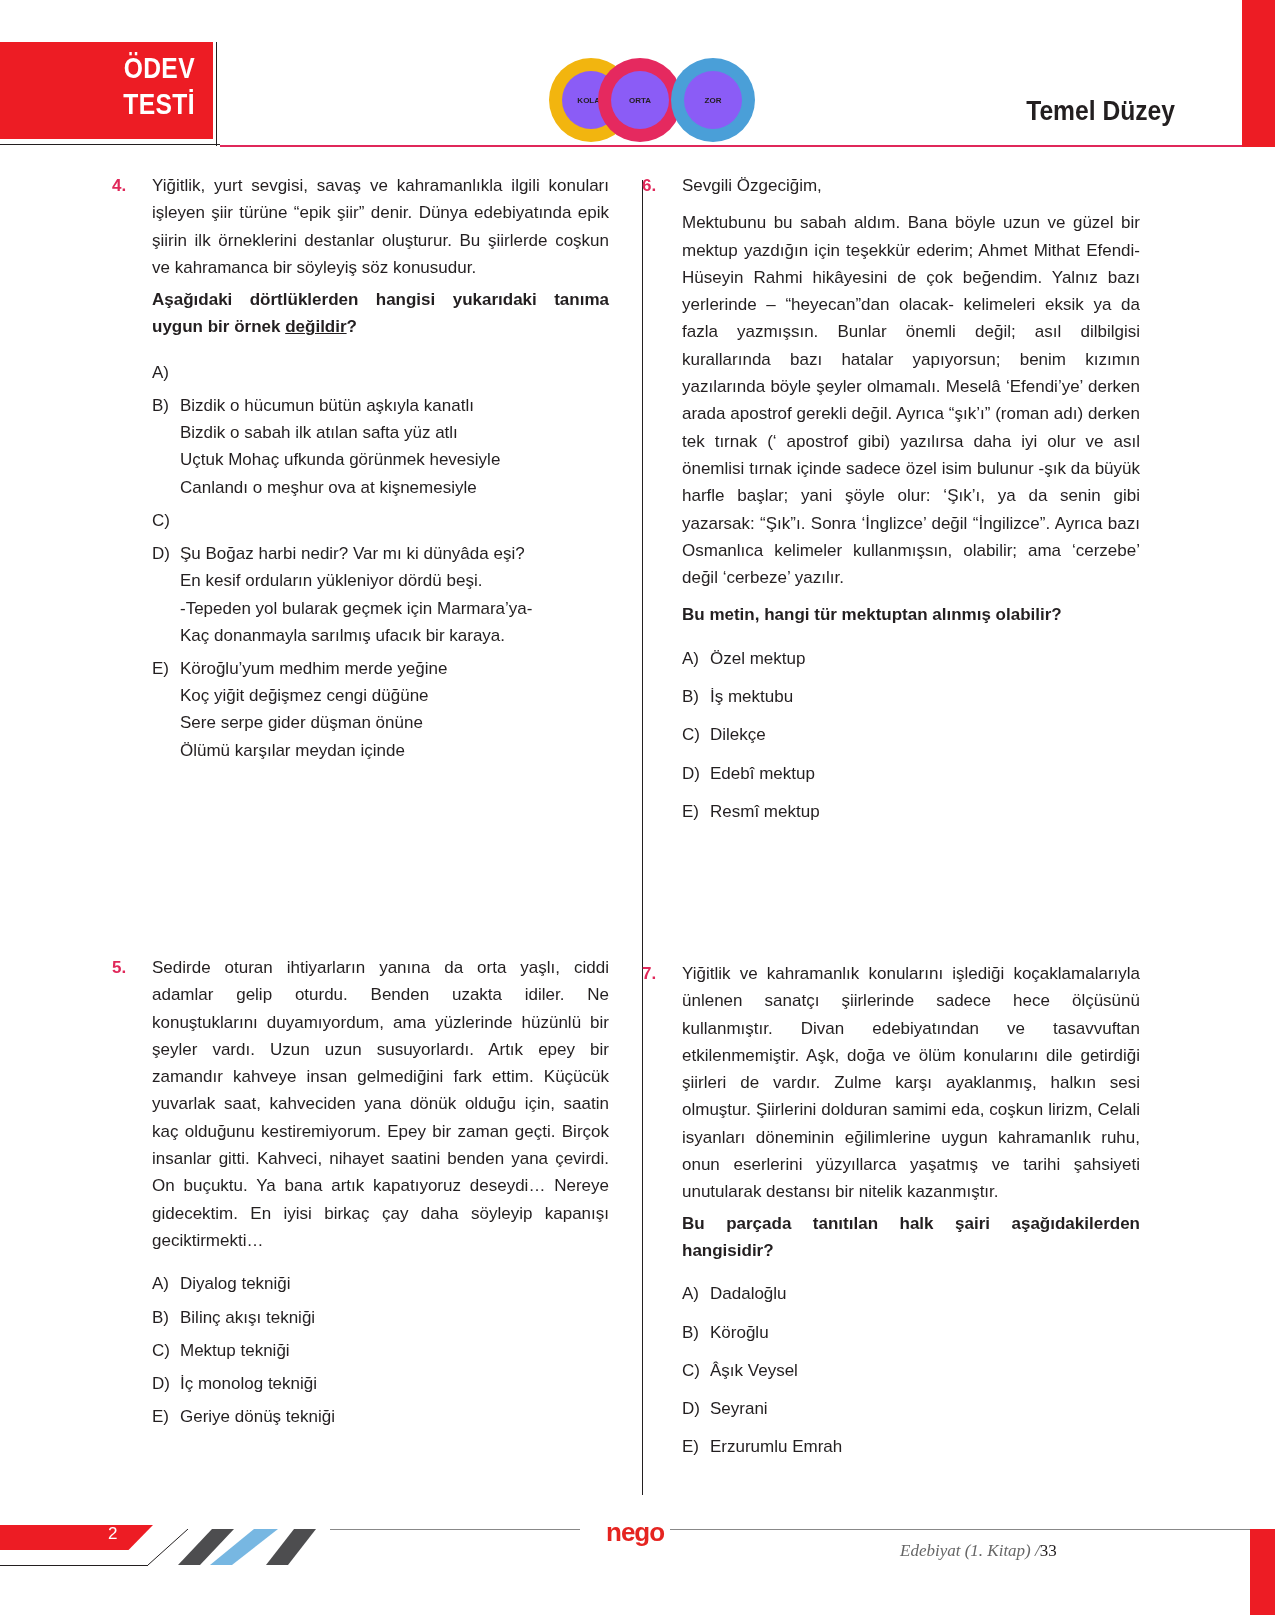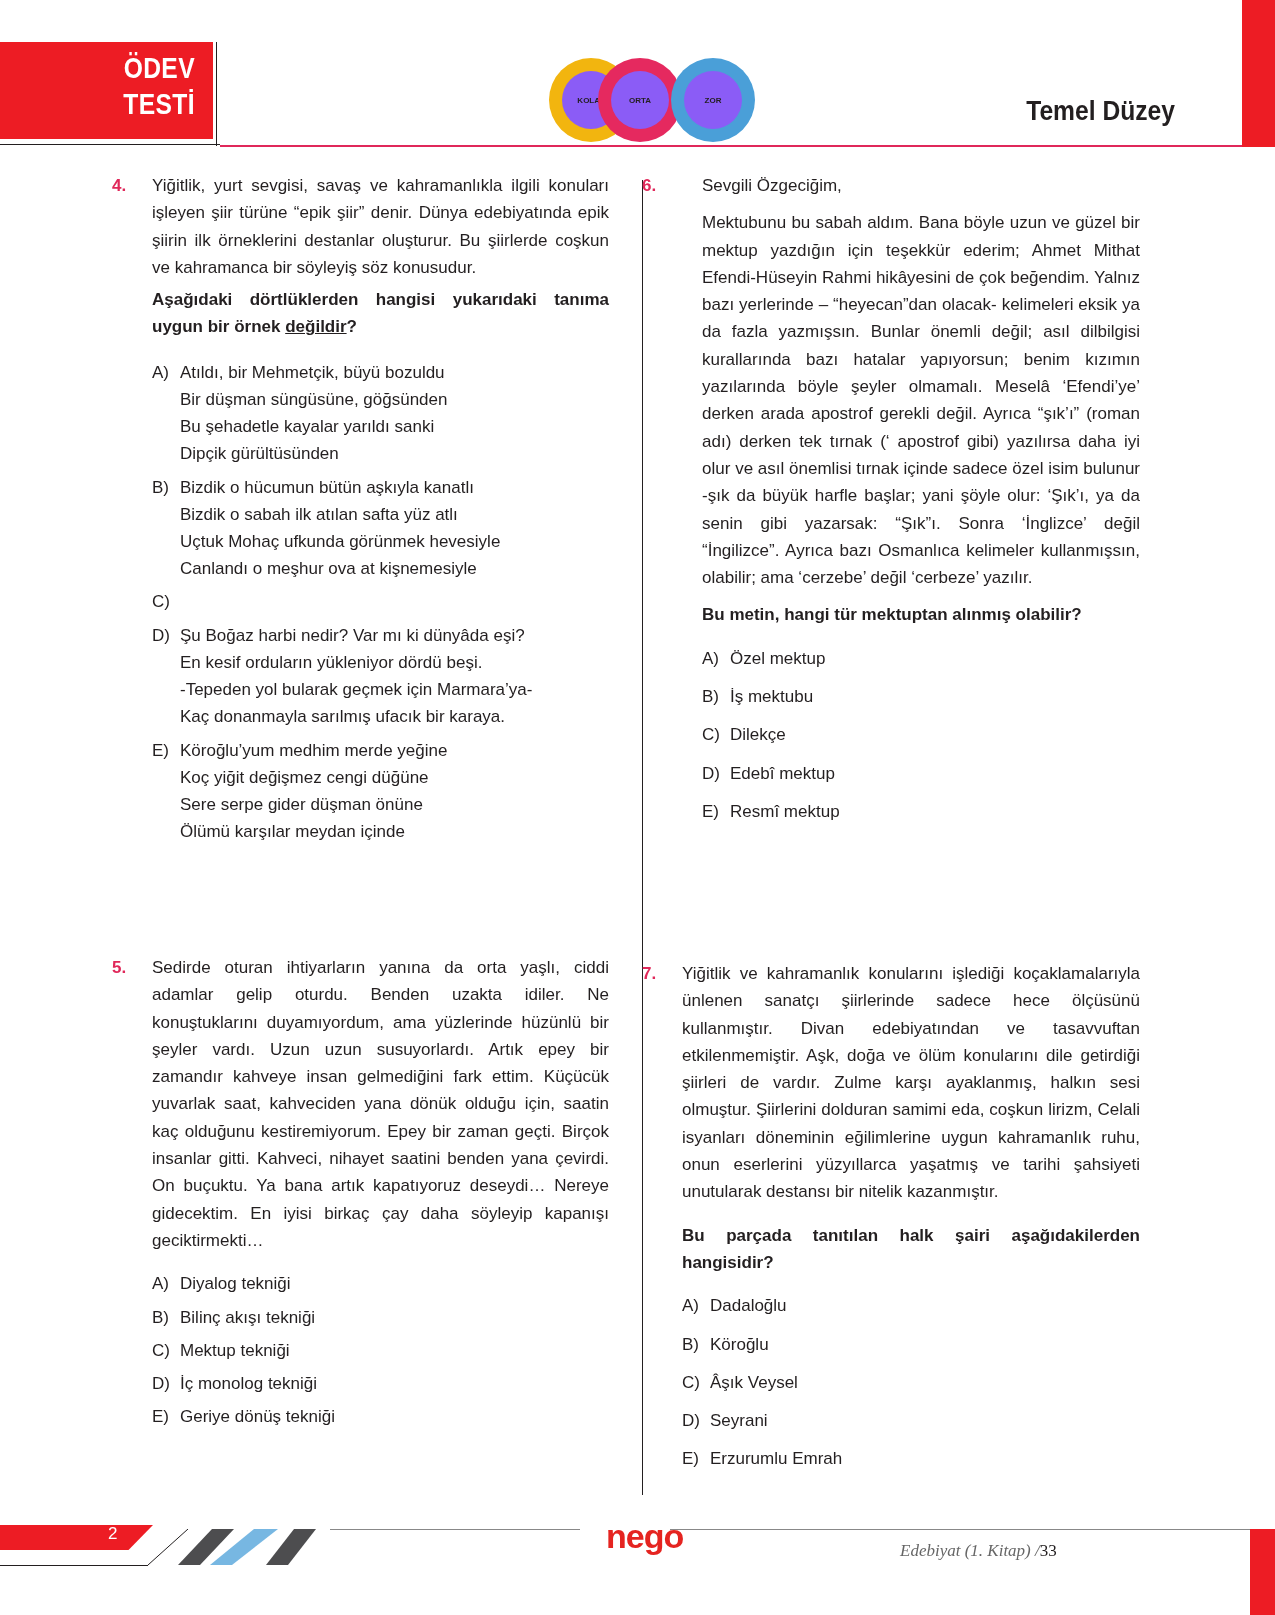--- a/index.html
+++ b/index.html
@@ -34,21 +34,21 @@
   
   #foot-red { left:0; top:1525px; width:153px; height:25px; background:#ed1c24; clip-path:polygon(0 0,100% 0,84% 100%,0 100%); }
   #page-left { left:108px; top:1524px; color:#fff; font-size:17px; font-family:"Liberation Sans Narrow","Liberation Sans",sans-serif; }
   #foot-line-l { left:0; top:1565px; width:148px; height:1px; background:#231f20; }
   #foot-line-r { left:330px; top:1529px; width:250px; height:1px; background:#888; }
   #foot-line-r2 { left:670px; top:1529px; width:605px; height:1px; background:#888; }
   #foot-right-red { left:1250px; top:1529px; width:25px; height:86px; background:#ed1c24; }
   #foot-subject { left:900px; top:1541px; width:330px; text-align:left; font-size:17px; color:#666;font-family:Liberation Serif, serif; }
   #foot-subject i { font-style:italic; }
   #foot-subject b { font-weight:normal; color:#231f20; font-style:normal; }
-  #logo { left:606px; top:1517px; font-weight:bold; font-size:34px; color:#e52420; letter-spacing:-1px; }
+  #logo { left:606px; top:1517px; font-weight:bold; font-size:26px; color:#e52420; letter-spacing:-1px; }
 </style>
 </head>
 <body>
 
 <div class="abs" id="hdr-red"></div>
 <div class="abs" id="hdr-edge"></div>
 <div class="abs" id="hdr-title">
   <div>ÖDEV</div>
   <div>TESTİ</div>
 </div>
@@ -73,26 +73,20 @@
 <div class="q" style="left:112px; top:172px; width:497px;">
   <span class="qnum">4.</span>
   <div class="qbody">
     <div>Yiğitlik, yurt sevgisi, savaş ve kahramanlıkla ilgili konuları işleyen şiir türüne “epik şiir” denir. Dünya edebiyatında epik şiirin ilk örneklerini destanlar oluşturur. Bu şiirlerde coşkun ve kahramanca bir söyleyiş söz konusudur.</div>
     <div class="stem" style="margin-top:5px;">
       <span>Aşağıdaki dörtlüklerden hangisi yukarıdaki tanıma uygun bir örnek </span><span class="u">değildir</span><span>?</span>
     </div>
     <div class="opts" style="margin-top:18px;">
       <div class="opt verse">
           <span class="lbl">A)</span>
-          <div class="lines">
-        <div>Atıldı, bir Mehmetçik, büyü bozuldu</div>
-        <div>Bir düşman süngüsüne, göğsünden</div>
-        <div>Bu şehadetle kayalar yarıldı sanki</div>
-        <div>Dipçik gürültüsünden</div>
-          </div>
         </div>
       <div class="opt verse">
           <span class="lbl">B)</span>
           <div class="lines">
         <div>Bizdik o hücumun bütün aşkıyla kanatlı</div>
         <div>Bizdik o sabah ilk atılan safta yüz atlı</div>
         <div>Uçtuk Mohaç ufkunda görünmek hevesiyle</div>
         <div>Canlandı o meşhur ova at kişnemesiyle</div>
           </div>
         </div>
@@ -145,21 +139,21 @@
       <div class="opt">
           <span class="lbl">E)</span>
           <span>Geriye dönüş tekniği</span>
         </div>
     </div>
   </div>
 </div>
 
 <div class="q" style="left:642px; top:172px; width:498px;">
   <span class="qnum" style="left:0;">6.</span>
-  <div class="qbody" style="margin-left:60px;">
+  <div class="qbody" style="margin-left:40px;">
     <div>Sevgili Özgeciğim,</div>
     <div style="margin-top:10px;">Mektubunu bu sabah aldım. Bana böyle uzun ve güzel bir mektup yazdığın için teşekkür ederim; Ahmet Mithat Efendi-Hüseyin Rahmi hikâyesini de çok beğendim. Yalnız bazı yerlerinde – “heyecan”dan olacak- kelimeleri eksik ya da fazla yazmışsın. Bunlar önemli değil; asıl dilbilgisi kurallarında bazı hatalar yapıyorsun; benim kızımın yazılarında böyle şeyler olmamalı. Meselâ ‘Efendi’ye’ derken arada apostrof gerekli değil. Ayrıca “şık’ı” (roman adı) derken tek tırnak (‘ apostrof gibi) yazılırsa daha iyi olur ve asıl önemlisi tırnak içinde sadece özel isim bulunur -şık da büyük harfle başlar; yani şöyle olur: ‘Şık’ı, ya da senin gibi yazarsak: “Şık”ı. Sonra ‘İnglizce’ değil “İngilizce”. Ayrıca bazı Osmanlıca kelimeler kullanmışsın, olabilir; ama ‘cerzebe’ değil ‘cerbeze’ yazılır.</div>
     <div class="stem" style="margin-top:10px;">Bu metin, hangi tür mektuptan alınmış olabilir?</div>
     <div class="opts" style="margin-top:16px;">
       <div class="opt" style="margin-bottom:11px;">
           <span class="lbl">A)</span>
           <span>Özel mektup</span>
         </div>
       <div class="opt" style="margin-bottom:11px;">
           <span class="lbl">B)</span>
@@ -178,21 +172,21 @@
           <span>Resmî mektup</span>
         </div>
     </div>
   </div>
 </div>
 
 <div class="q" style="left:642px; top:960px; width:498px;">
   <span class="qnum">7.</span>
   <div class="qbody">
     <div>Yiğitlik ve kahramanlık konularını işlediği koçaklamalarıyla ünlenen sanatçı şiirlerinde sadece hece ölçüsünü kullanmıştır. Divan edebiyatından ve tasavvuftan etkilenmemiştir. Aşk, doğa ve ölüm konularını dile getirdiği şiirleri de vardır. Zulme karşı ayaklanmış, halkın sesi olmuştur. Şiirlerini dolduran samimi eda, coşkun lirizm, Celali isyanları döneminin eğilimlerine uygun kahramanlık ruhu, onun eserlerini yüzyıllarca yaşatmış ve tarihi şahsiyeti unutularak destansı bir nitelik kazanmıştır.</div>
-    <div class="stem" style="margin-top:16px;">Bu parçada tanıtılan halk şairi aşağıdakilerden hangisidir?</div>
+    <div class="stem" style="margin-top:4px;">Bu parçada tanıtılan halk şairi aşağıdakilerden hangisidir?</div>
     <div class="opts" style="margin-top:16px;">
       <div class="opt" style="margin-bottom:11px;">
           <span class="lbl">A)</span>
           <span>Dadaloğlu</span>
         </div>
       <div class="opt" style="margin-bottom:11px;">
           <span class="lbl">B)</span>
           <span>Köroğlu</span>
         </div>
       <div class="opt" style="margin-bottom:11px;">

